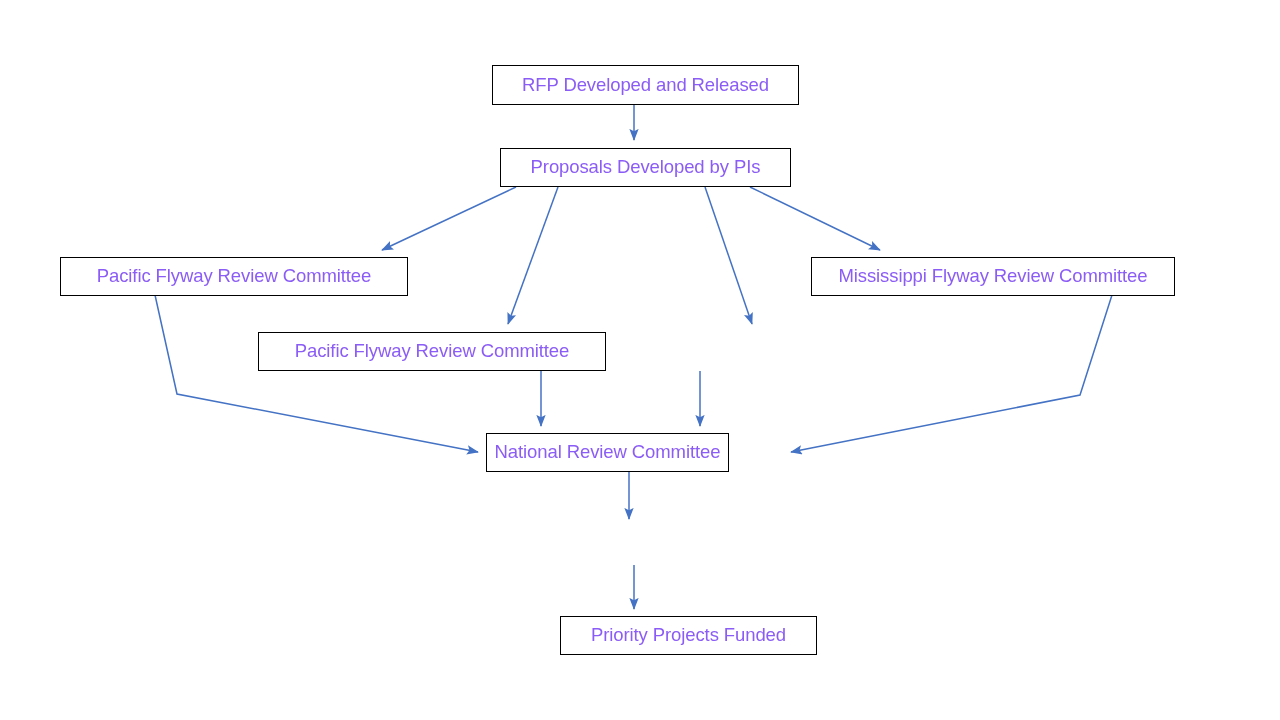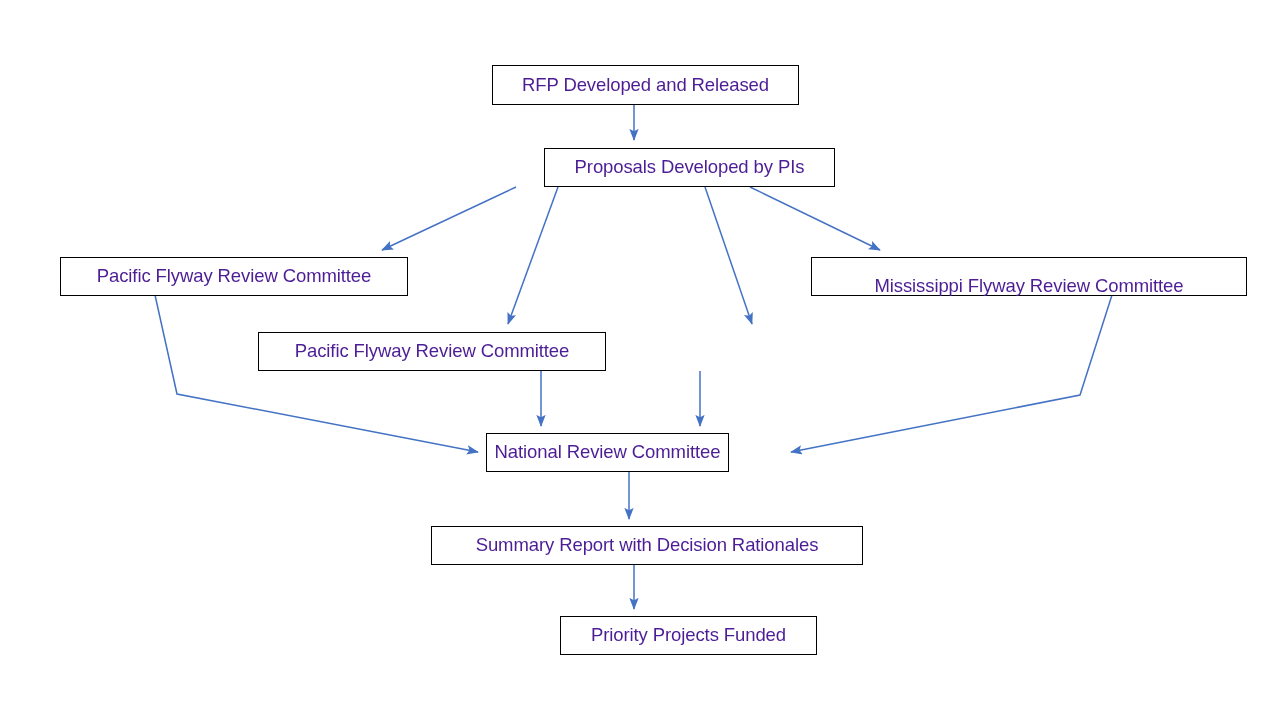--- a/index.html
+++ b/index.html
@@ -33,21 +33,21 @@
     background: #ffffff;
     display: flex;
     align-items: center;
     justify-content: center;
     white-space: nowrap;
   }
   .node-label {
     font-family: "Liberation Sans", sans-serif;
     font-size: 18.5px;
     line-height: 1;
-    color: #4c1d95;
+    color: #8b5cf6;
     letter-spacing: -0.1px;
   }
 </style>
 </head>
 <body>
 
 <div id="flowchart-canvas">
 
   <svg class="connector-layer" viewBox="0 0 1280 720" xmlns="http://www.w3.org/2000/svg">
     <defs>
@@ -98,42 +98,39 @@
 
     <g>
       <line x1="634" y1="565" x2="634" y2="609" stroke="#4472c4" stroke-width="1.5" marker-end="url(#arrowhead)"></line>
     </g>
   </svg>
 
   <div class="node-box" style="left:492px; top:65px; width:307px; height:40px;">
     <span class="node-label">RFP Developed and Released</span>
   </div>
 
-  <div class="node-box" style="left:500px; top:148px; width:291px; height:39px;margin-left:44px;">
+  <div class="node-box" style="left:500px; top:148px; width:291px; height:39px;">
     <span class="node-label">Proposals Developed by PIs</span>
   </div>
 
   <div class="node-box" style="left:60px; top:257px; width:348px; height:39px;">
     <span class="node-label">Pacific Flyway Review Committee</span>
   </div>
 
-  <div class="node-box" style="left:811px; top:257px; width:436px; height:39px;align-items:flex-end;">
+  <div class="node-box" style="left:811px; top:257px; width:364px; height:39px;">
     <span class="node-label">Mississippi Flyway Review Committee</span>
   </div>
 
   <div class="node-box" style="left:258px; top:332px; width:348px; height:39px;">
     <span class="node-label">Pacific Flyway Review Committee</span>
   </div>
 
 
   <div class="node-box" style="left:486px; top:433px; width:243px; height:39px;">
     <span class="node-label">National Review Committee</span>
   </div>
 
-  <div class="node-box" style="left:431px; top:526px; width:432px; height:39px;">
-    <span class="node-label">Summary Report with Decision Rationales</span>
-  </div>
 
   <div class="node-box" style="left:512px; top:616px; width:257px; height:39px;margin-left:48px;">
     <span class="node-label">Priority Projects Funded</span>
   </div>
 
 </div>
 
 </body></html>

